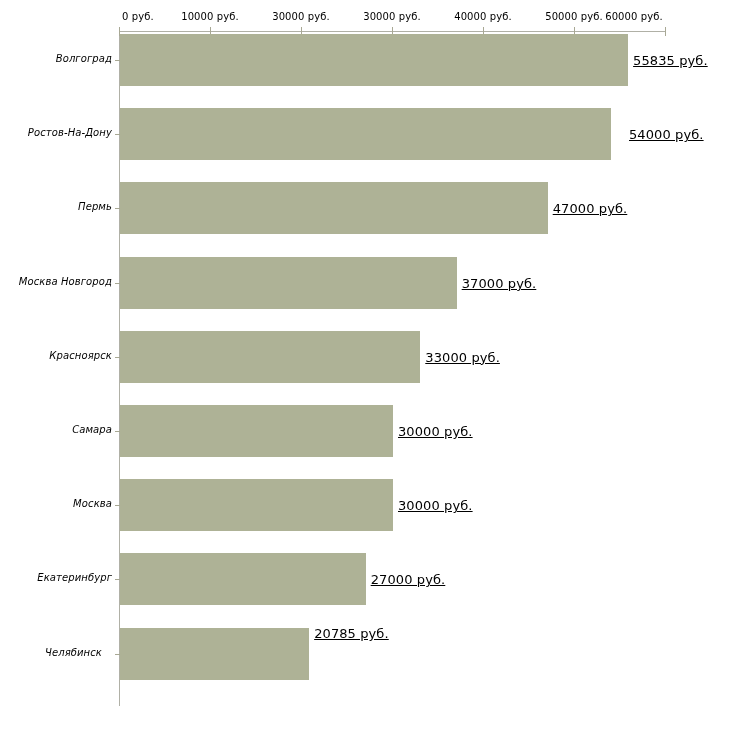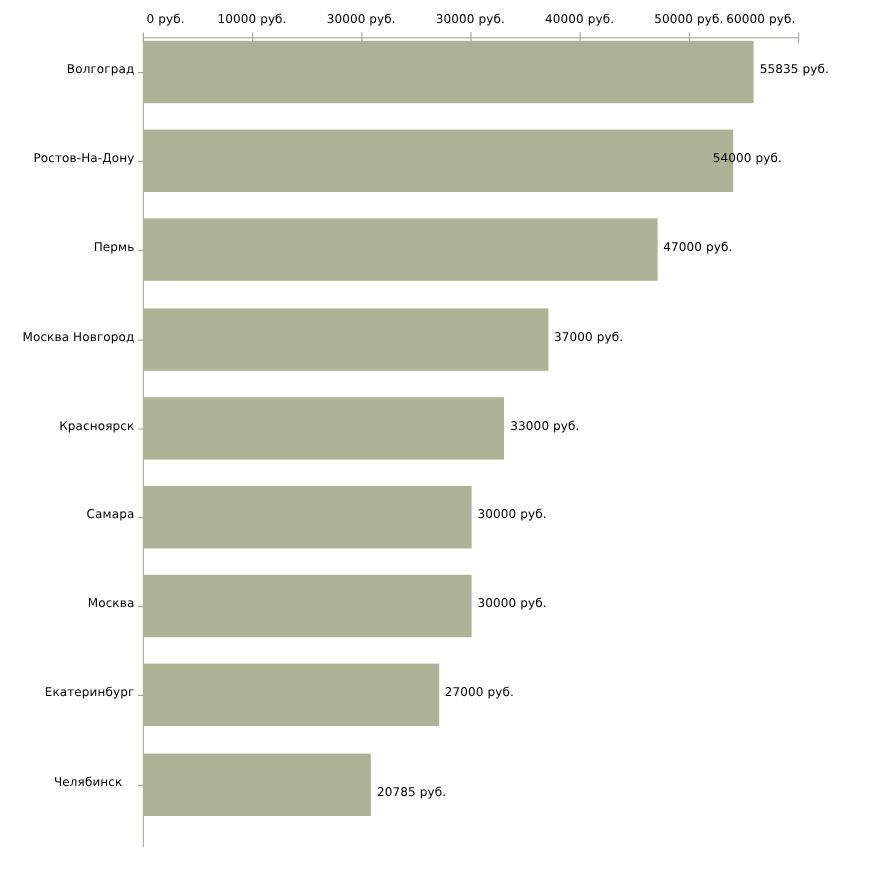--- a/index.html
+++ b/index.html
@@ -63,34 +63,36 @@
     height: 1px;
     background: #a8a894;
   }
   .y-tick-label {
     position: absolute;
     right: 730px;
     font-size: 10px;
     color: #000000;
     white-space: nowrap;
     letter-spacing: 0.1px;
+    font-style: italic;
   }
 
   
   .bar {
     position: absolute;
     left: 120px;
     background: #aeb296;
   }
   .bar-value-label {
     position: absolute;
-    font-size: 10px;
+    font-size: 13px;
     color: #000000;
     white-space: nowrap;
     letter-spacing: 0.1px;
+    text-decoration: underline;
   }
 </style>
 </head>
 <body>
 
 <div id="chart-root">
 
   <div class="x-axis-line"></div>
 
   <div class="y-axis-line"></div>
@@ -128,30 +130,30 @@
       <div class="y-tick-label" style="right: 618px; top: 498.2px;">Москва</div>
       <div class="y-tick" style="top: 579px;"></div>
       <div class="y-tick-label" style="right: 618px; top: 572.4px;">Екатеринбург</div>
       <div class="y-tick" style="top: 654px;"></div>
       <div class="y-tick-label" style="right: 628px; top: 646.6px;">Челябинск</div>
     </div>
   <div id="bars">
       <div class="bar" title="Волгоград: 55835 руб." style="top: 34px; height: 52px; width: 508px; background: rgb(174, 178, 150);"></div>
       <div class="bar-value-label" style="left: 633.098px; top: 53px;">55835 руб.</div>
       <div class="bar" title="Ростов-На-Дону: 54000 руб." style="top: 108.2px; height: 52px; width: 491px; background: rgb(174, 178, 150);"></div>
-      <div class="bar-value-label" style="left: 594px; top: 127.2px; text-align: right;">54000 руб.</div>
+      <div class="bar-value-label" style="left: 629px; top: 127.2px; text-align: right;">54000 руб.</div>
       <div class="bar" title="Пермь: 47000 руб." style="top: 182.4px; height: 52px; width: 428px; background: rgb(174, 178, 150);"></div>
       <div class="bar-value-label" style="left: 552.7px; top: 201.4px;">47000 руб.</div>
       <div class="bar" title="Нижний Новгород: 37000 руб." style="top: 256.6px; height: 52px; width: 337px; background: rgb(174, 178, 150);"></div>
       <div class="bar-value-label" style="left: 461.7px; top: 275.6px;">37000 руб.</div>
       <div class="bar" title="Красноярск: 33000 руб." style="top: 330.8px; height: 52px; width: 300px; background: rgb(174, 178, 150);"></div>
       <div class="bar-value-label" style="left: 425.3px; top: 349.8px;">33000 руб.</div>
       <div class="bar" title="Самара: 30000 руб." style="top: 405px; height: 52px; width: 273px; background: rgb(174, 178, 150);"></div>
       <div class="bar-value-label" style="left: 398px; top: 424px;">30000 руб.</div>
       <div class="bar" title="Москва: 30000 руб." style="top: 479.2px; height: 52px; width: 273px; background: rgb(174, 178, 150);"></div>
       <div class="bar-value-label" style="left: 398px; top: 498.2px;">30000 руб.</div>
       <div class="bar" title="Екатеринбург: 27000 руб." style="top: 553.4px; height: 52px; width: 246px; background: rgb(174, 178, 150);"></div>
       <div class="bar-value-label" style="left: 370.7px; top: 572.4px;">27000 руб.</div>
       <div class="bar" title="Челябинск: 20785 руб." style="top: 627.6px; height: 52px; width: 189px; background: rgb(174, 178, 150);"></div>
-      <div class="bar-value-label" style="left: 314.144px; top: 655px;">20785 руб.</div>
+      <div class="bar-value-label" style="left: 314.144px; top: 626px;">20785 руб.</div>
     </div>
 
 </div>
 
 </body></html>

